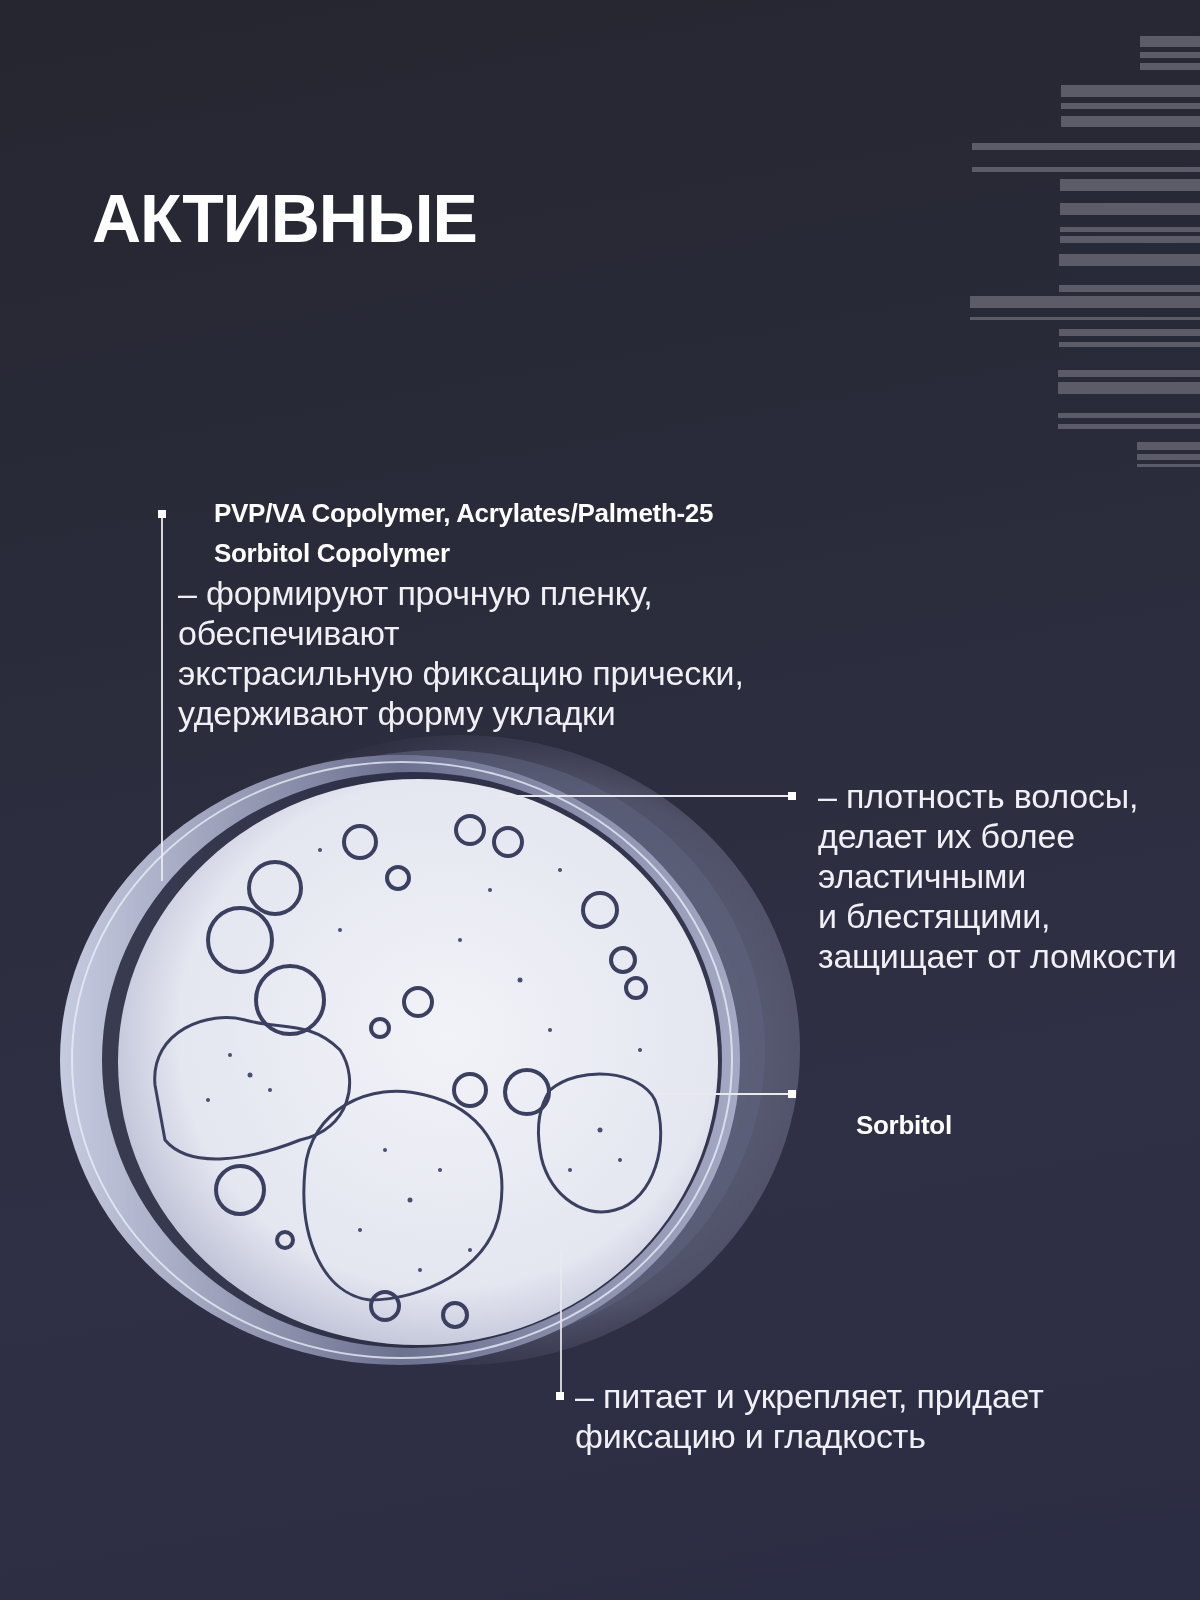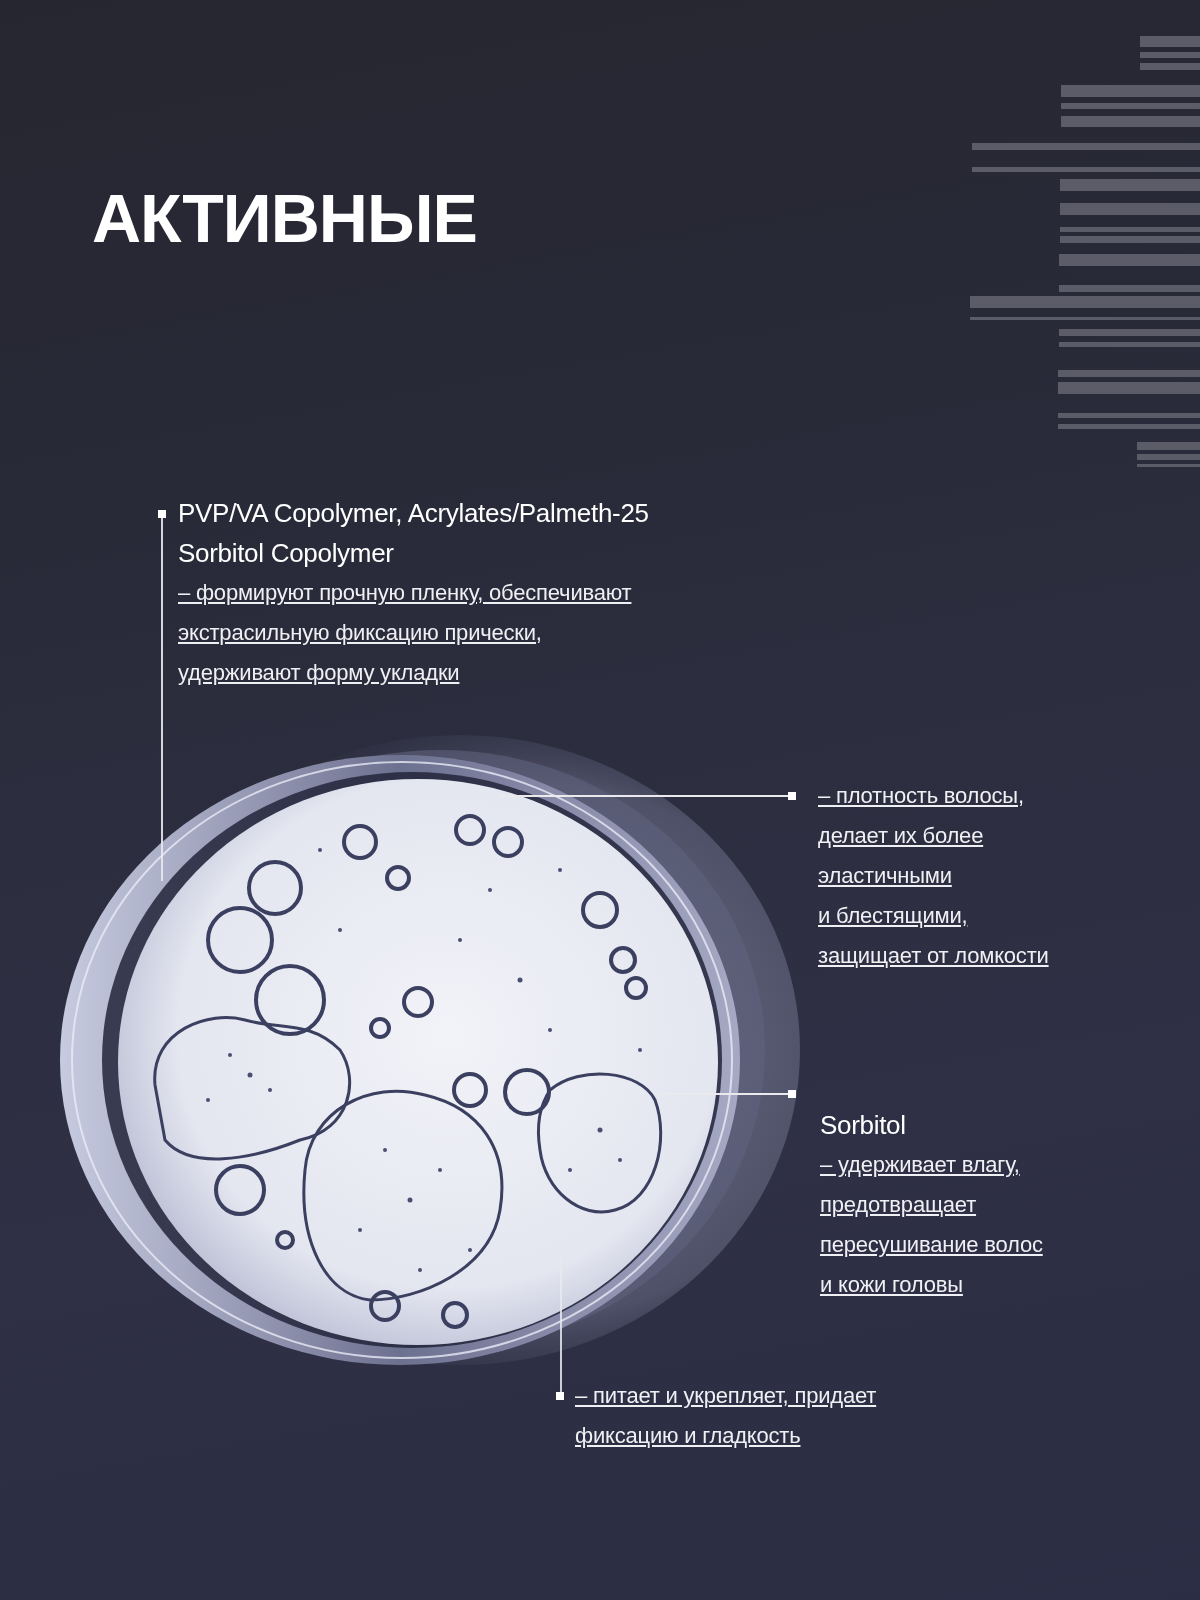--- a/index.html
+++ b/index.html
@@ -25,24 +25,24 @@
   .dish-wrap { position:absolute; left:40px; top:730px; width:800px; height:660px; }
   .dish-wrap svg { width:100%; height:100%; display:block; }
 
   
   .line { position:absolute; background:#e9e9ee; }
   .dot { position:absolute; width:8px; height:8px; background:#ffffff; }
 
   
   .callout { position:absolute; }
   .callout .name {
-    font-weight:400; font-size:26px; line-height:40px; color:#ffffff; letter-spacing:-0.3px;
+    font-weight:700; font-size:26px; line-height:40px; color:#ffffff; letter-spacing:-0.3px;margin-left:36px;
   }
   .callout .desc {
-    font-size:22px; line-height:40px; color:#f0f0f4; white-space:pre-line; letter-spacing:-0.2px;text-decoration:underline;
+    font-size:34px; line-height:40px; color:#f0f0f4; white-space:pre-line; letter-spacing:-0.2px;
   }
 </style>
 </head>
 <body>
 
 <div class="barcode">
   <div class="bar" style="left:1140px;top:36px;width:60px;height:11px"></div>
   <div class="bar" style="left:1140px;top:52px;width:60px;height:6px"></div>
   <div class="bar" style="left:1140px;top:63px;width:60px;height:7px"></div>
   <div class="bar" style="left:1061px;top:85px;width:139px;height:12px"></div>
@@ -177,22 +177,18 @@
 <div class="callout" style="left:818px;top:776px;width:370px">
   <div class="desc">– плотность волосы,
 делает их более
 эластичными
 и блестящими,
 защищает от ломкости</div>
 </div>
 
 <div class="callout" style="left:820px;top:1105px;width:370px">
   <div class="name">Sorbitol</div>
-  <div class="desc">– удерживает влагу,
-предотвращает
-пересушивание волос
-и кожи головы</div>
 </div>
 
 <div class="callout" style="left:575px;top:1376px;width:500px">
   <div class="desc">– питает и укрепляет, придает
 фиксацию и гладкость</div>
 </div>
 
 </body></html>

